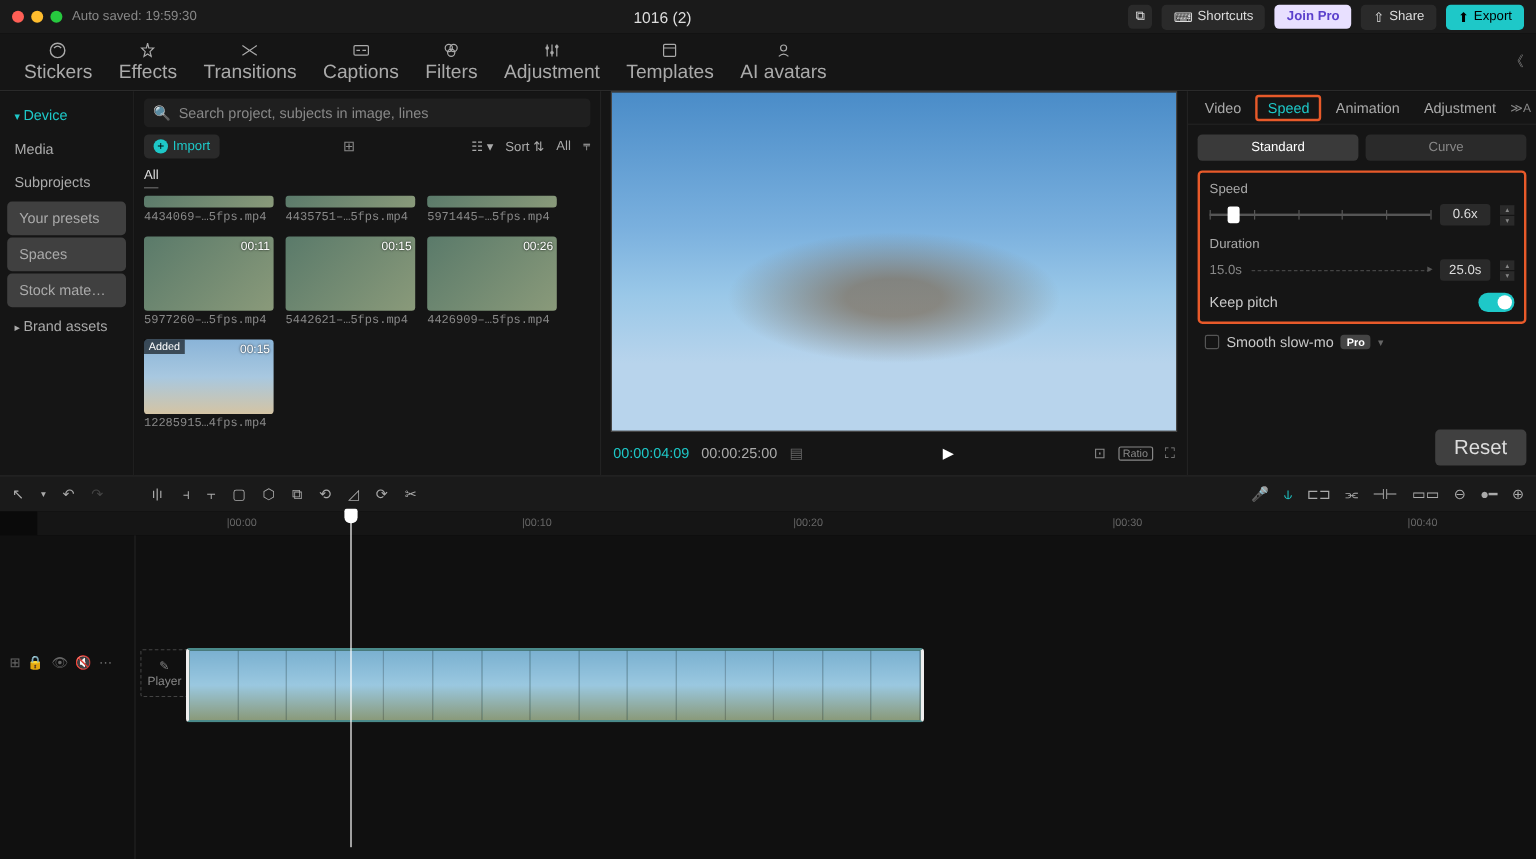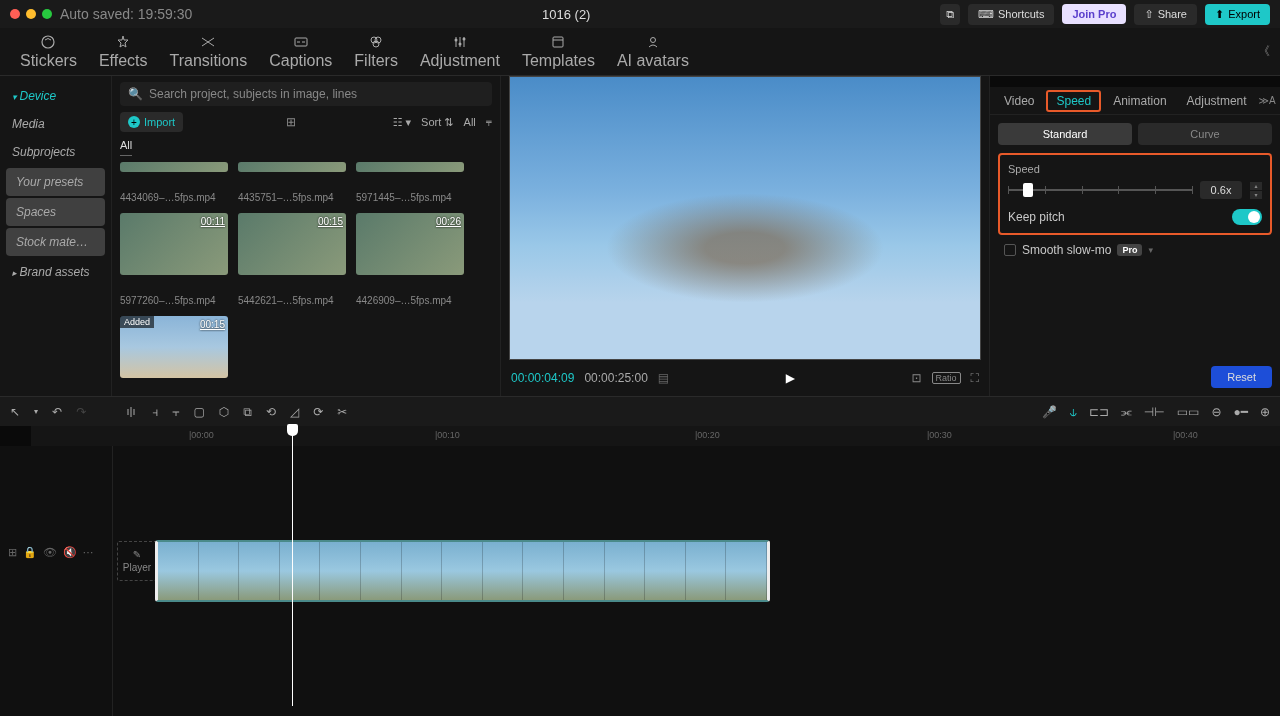--- a/index.html
+++ b/index.html
@@ -5,77 +5,77 @@
 * { margin: 0; padding: 0; box-sizing: border-box; font-family: -apple-system, BlinkMacSystemFont, "Segoe UI", sans-serif; }
 body { background: #0a0a0a; color: #c8c8c8; font-size: 12px; width: 1280px; height: 716px; overflow: hidden; }
 
 
 .titlebar { height: 28px; background: #1a1a1a; display: flex; align-items: center; padding: 0 10px; gap: 8px; }
 .win-ctrl { display: flex; gap: 6px; }
 .dot { width: 10px; height: 10px; border-radius: 50%; }
 .dot.red { background: #ff5f56; }
 .dot.yellow { background: #ffbd2e; }
 .dot.green { background: #27c93f; }
-.autosave { color: #888; font-size: 14px; }
+.autosave { color: #888; font-size: 11px; }
 .title-center { flex: 1; text-align: center; color: #ddd; font-size: 13px; }
 .title-right { display: flex; gap: 8px; align-items: center; }
 .tbar-btn { background: #2a2a2a; border: none; color: #ddd; padding: 4px 10px; border-radius: 4px; font-size: 11px; display: flex; align-items: center; gap: 4px; cursor: pointer; }
 .tbar-btn.pro { background: #e8e0ff; color: #5a3fcc; font-weight: 600; }
 .tbar-btn.export { background: #1ec8c8; color: #000; font-weight: 500; }
 
 
 .top-toolbar { height: 48px; background: #151515; display: flex; align-items: center; padding: 0 10px; gap: 2px; border-bottom: 1px solid #2a2a2a; }
 .tool-item { display: flex; flex-direction: column; align-items: center; padding: 2px 10px; cursor: pointer; color: #aaa; }
 .tool-item svg { margin-bottom: 2px; }
 .tool-item span { font-size: 16px; }
 .collapse-icon { margin-left: auto; color: #888; cursor: pointer; }
 
 
 .main { display: flex; height: 320px; }
-.left-sidebar { width: 112px; background: #151515; border-right: 1px solid #222; padding-top: 6px; font-style: italic; }
+.left-sidebar { width: 112px; background: #151515; border-right: 1px solid #222; padding-top: 6px; }
 .ls-item { padding: 7px 12px; color: #aaa; font-size: 12px; cursor: pointer; }
 .ls-item.active { color: #1ec8c8; }
 .ls-item.box { background: #404040; border-radius: 4px; margin: 2px 6px; padding: 7px 10px; }
 .ls-tri::before { content: "▸"; font-size: 9px; margin-right: 3px; }
 .ls-tri.down::before { content: "▾"; }
 
 .media-panel { flex: 1; background: #151515; display: flex; flex-direction: column; padding: 6px 8px; max-width: 388px; }
 .mp-top { display: flex; align-items: center; gap: 8px; margin-bottom: 6px; }
 .search-box { flex: 1; background: #1f1f1f; border-radius: 4px; padding: 5px 8px; color: #888; display: flex; align-items: center; gap: 6px; }
 .mp-controls { display: flex; align-items: center; justify-content: space-between; margin-bottom: 6px; }
 .import-btn { background: #2a2a2a; color: #1ec8c8; border: none; padding: 4px 8px; border-radius: 4px; display: flex; align-items: center; gap: 4px; cursor: pointer; font-size: 11px; }
 .import-btn .plus { background: #1ec8c8; color: #000; width: 12px; height: 12px; border-radius: 50%; display: inline-flex; align-items: center; justify-content: center; font-size: 10px; }
 .mp-right { display: flex; gap: 10px; align-items: center; color: #aaa; font-size: 11px; }
 .mp-right span { cursor: pointer; }
 .all-tab { color: #ddd; border-bottom: 1px solid #666; padding-bottom: 4px; margin-bottom: 6px; display: inline-block; font-size: 11px; }
 
 .media-grid { display: flex; flex-wrap: wrap; gap: 10px; overflow-y: auto; }
 .media-item { width: 108px; }
 .thumb { width: 108px; height: 62px; background: linear-gradient(135deg, #5a7a6a, #8a9a7a); border-radius: 3px; position: relative; }
 .thumb.sky { background: linear-gradient(180deg, #8ab4d8 0%, #a8c8e0 50%, #d4c4a4 100%); }
-.thumb .dur { position: absolute; top: 3px; right: 3px; color: #fff; font-size: 10px; text-shadow: 0 0 2px #000; text-decoration: underline; }
+.thumb .dur { position: absolute; top: 3px; right: 3px; color: #fff; font-size: 10px; text-shadow: 0 0 2px #000; }
 .thumb .added { position: absolute; top: 0; left: 0; background: rgba(0,0,0,0.6); color: #fff; font-size: 9px; padding: 1px 4px; }
-.media-name { font-size: 10px; color: #888; margin-top: 20px; white-space: nowrap; overflow: hidden; text-overflow: ellipsis; }
+.media-name { font-size: 10px; color: #888; margin-top: 3px; white-space: nowrap; overflow: hidden; text-overflow: ellipsis; font-family: Liberation Mono, monospace; }
 
 
 .player-panel { flex: 1; background: #151515; display: flex; flex-direction: column; border-left: 1px solid #222; border-right: 1px solid #222; }
 .player-header { height: 28px; display: flex; align-items: center; padding: 0 10px; color: #aaa; font-size: 12px; }
 .player-header .menu { margin-left: auto; color: #888; }
 .player-video { flex: 1; margin: 0 8px; border: 1px solid #444; background: linear-gradient(180deg, #4a8cc8 0%, #7ab0de 40%, #9ac8e8 60%, #b8d4ec 80%); position: relative; display: flex; align-items: center; justify-content: center; }
 .player-video::after { content: ""; position: absolute; bottom: 20%; left: 50%; transform: translateX(-50%); width: 280px; height: 110px; background: radial-gradient(ellipse at center, rgba(120,90,60,0.6) 20%, transparent 70%); border-radius: 50%; }
 .player-controls { height: 36px; display: flex; align-items: center; padding: 0 10px; gap: 10px; }
 .pc-time { color: #1ec8c8; font-size: 12px; }
 .pc-total { color: #aaa; font-size: 12px; }
 .pc-play { margin-left: auto; margin-right: auto; color: #fff; cursor: pointer; }
 .pc-right { display: flex; gap: 10px; align-items: center; color: #888; }
 .pc-right span { cursor: pointer; }
 .ratio-box { border: 1px solid #888; padding: 0 3px; font-size: 9px; border-radius: 2px; }
 
 
-.props-panel { width: 290px; background: #151515; display: flex; flex-direction: column; margin-top: 11px; }
+.props-panel { width: 290px; background: #151515; display: flex; flex-direction: column; }
 .props-tabs { height: 28px; display: flex; align-items: center; padding: 0 6px; gap: 4px; border-bottom: 1px solid #222; }
 .props-tab { padding: 4px 8px; color: #aaa; font-size: 12px; cursor: pointer; }
 .props-tab.active { color: #1ec8c8; border: 2px solid #e85a2a; border-radius: 3px; padding: 2px 8px; }
 .props-tabs .more { margin-left: auto; color: #888; font-size: 10px; }
 .props-subtabs { display: flex; gap: 6px; padding: 8px; }
 .subtab { flex: 1; text-align: center; padding: 5px; background: #2a2a2a; border-radius: 4px; color: #888; font-size: 11px; cursor: pointer; }
 .subtab.active { background: #3a3a3a; color: #fff; }
 
 .props-body { border: 2px solid #e85a2a; border-radius: 4px; margin: 0 8px; padding: 8px; }
 .prop-row { margin-bottom: 10px; }
@@ -93,21 +93,21 @@
 .dur-line::after { content: "▸"; position: absolute; right: -2px; top: -7px; color: #555; font-size: 9px; }
 .toggle-row { display: flex; align-items: center; justify-content: space-between; }
 .toggle { width: 30px; height: 16px; background: #1ec8c8; border-radius: 8px; position: relative; cursor: pointer; }
 .toggle::after { content: ""; position: absolute; right: 2px; top: 2px; width: 12px; height: 12px; background: #fff; border-radius: 50%; }
 
 .smooth-row { display: flex; align-items: center; gap: 6px; padding: 8px 14px; }
 .checkbox { width: 12px; height: 12px; border: 1px solid #555; border-radius: 2px; }
 .pro-badge { background: #444; color: #fff; font-size: 9px; padding: 1px 5px; border-radius: 3px; font-weight: 600; }
 
 .reset-row { margin-top: auto; padding: 8px; display: flex; justify-content: flex-end; }
-.reset-btn { background: #1d4ed8; border: none; color: #ddd; padding: 5px 16px; border-radius: 4px; cursor: pointer; font-size: 11px; }
+.reset-btn { background: #404040; border: none; color: #ddd; padding: 5px 16px; border-radius: 4px; cursor: pointer; font-size: 17px; }
 
 
 .tl-toolbar { height: 30px; background: #1a1a1a; display: flex; align-items: center; padding: 0 10px; gap: 14px; border-top: 1px solid #2a2a2a; }
 .tl-tool { color: #aaa; cursor: pointer; display: flex; align-items: center; }
 .tl-sep { flex: 1; }
 .tl-right { display: flex; gap: 12px; align-items: center; }
 .tl-right .tl-tool.active { color: #1ec8c8; }
 
 
 .tl-ruler { height: 20px; background: #151515; position: relative; padding-left: 155px; margin-left: 31px; }
@@ -323,20 +323,32 @@
           <div class="slider">
             <div class="tick" style="left:0%"></div>
               <div class="tick" style="left:20%"></div>
               <div class="tick" style="left:40%"></div>
               <div class="tick" style="left:60%"></div>
               <div class="tick" style="left:80%"></div>
               <div class="tick" style="left:100%"></div>
             <div class="knob" style="left:8%"></div>
           </div>
           <span class="val-box">0.6x</span>
+          <div class="stepper">
+              <span>▴</span>
+              <span>▾</span>
+            </div>
+        </div>
+      </div>
+      <div class="prop-row">
+        <div class="prop-label">Duration</div>
+        <div class="duration-row">
+          <span class="dur-start">15.0s</span>
+          <div class="dur-line"></div>
+          <span class="val-box">25.0s</span>
           <div class="stepper">
               <span>▴</span>
               <span>▾</span>
             </div>
         </div>
       </div>
       <div class="toggle-row">
         <span>Keep pitch</span>
         <div class="toggle"></div>
       </div>
@@ -383,21 +395,21 @@
     <span class="tl-tool">▭▭</span>
     <span class="tl-tool">⊖</span>
     <span class="tl-tool">●━</span>
     <span class="tl-tool">⊕</span>
   </div>
 </div>
 
 <div class="tl-ruler">
   <span class="ruler-mark" style="left:158px">|<span>00:00</span></span>
   <span class="ruler-mark" style="left:404px">|<span>00:10</span></span>
-  <span class="ruler-mark" style="left:664px">|<span>00:20</span></span>
+  <span class="ruler-mark" style="left:630px">|<span>00:20</span></span>
   <span class="ruler-mark" style="left:896px">|<span>00:30</span></span>
   <span class="ruler-mark" style="left:1142px">|<span>00:40</span></span>
   <div class="playhead" style="left:261px"></div>
 </div>
 
 <div class="tl-body">
   <div class="tl-left">
     <div class="tl-left-icons">
       <span>⊞</span>
       <span>🔒</span>

